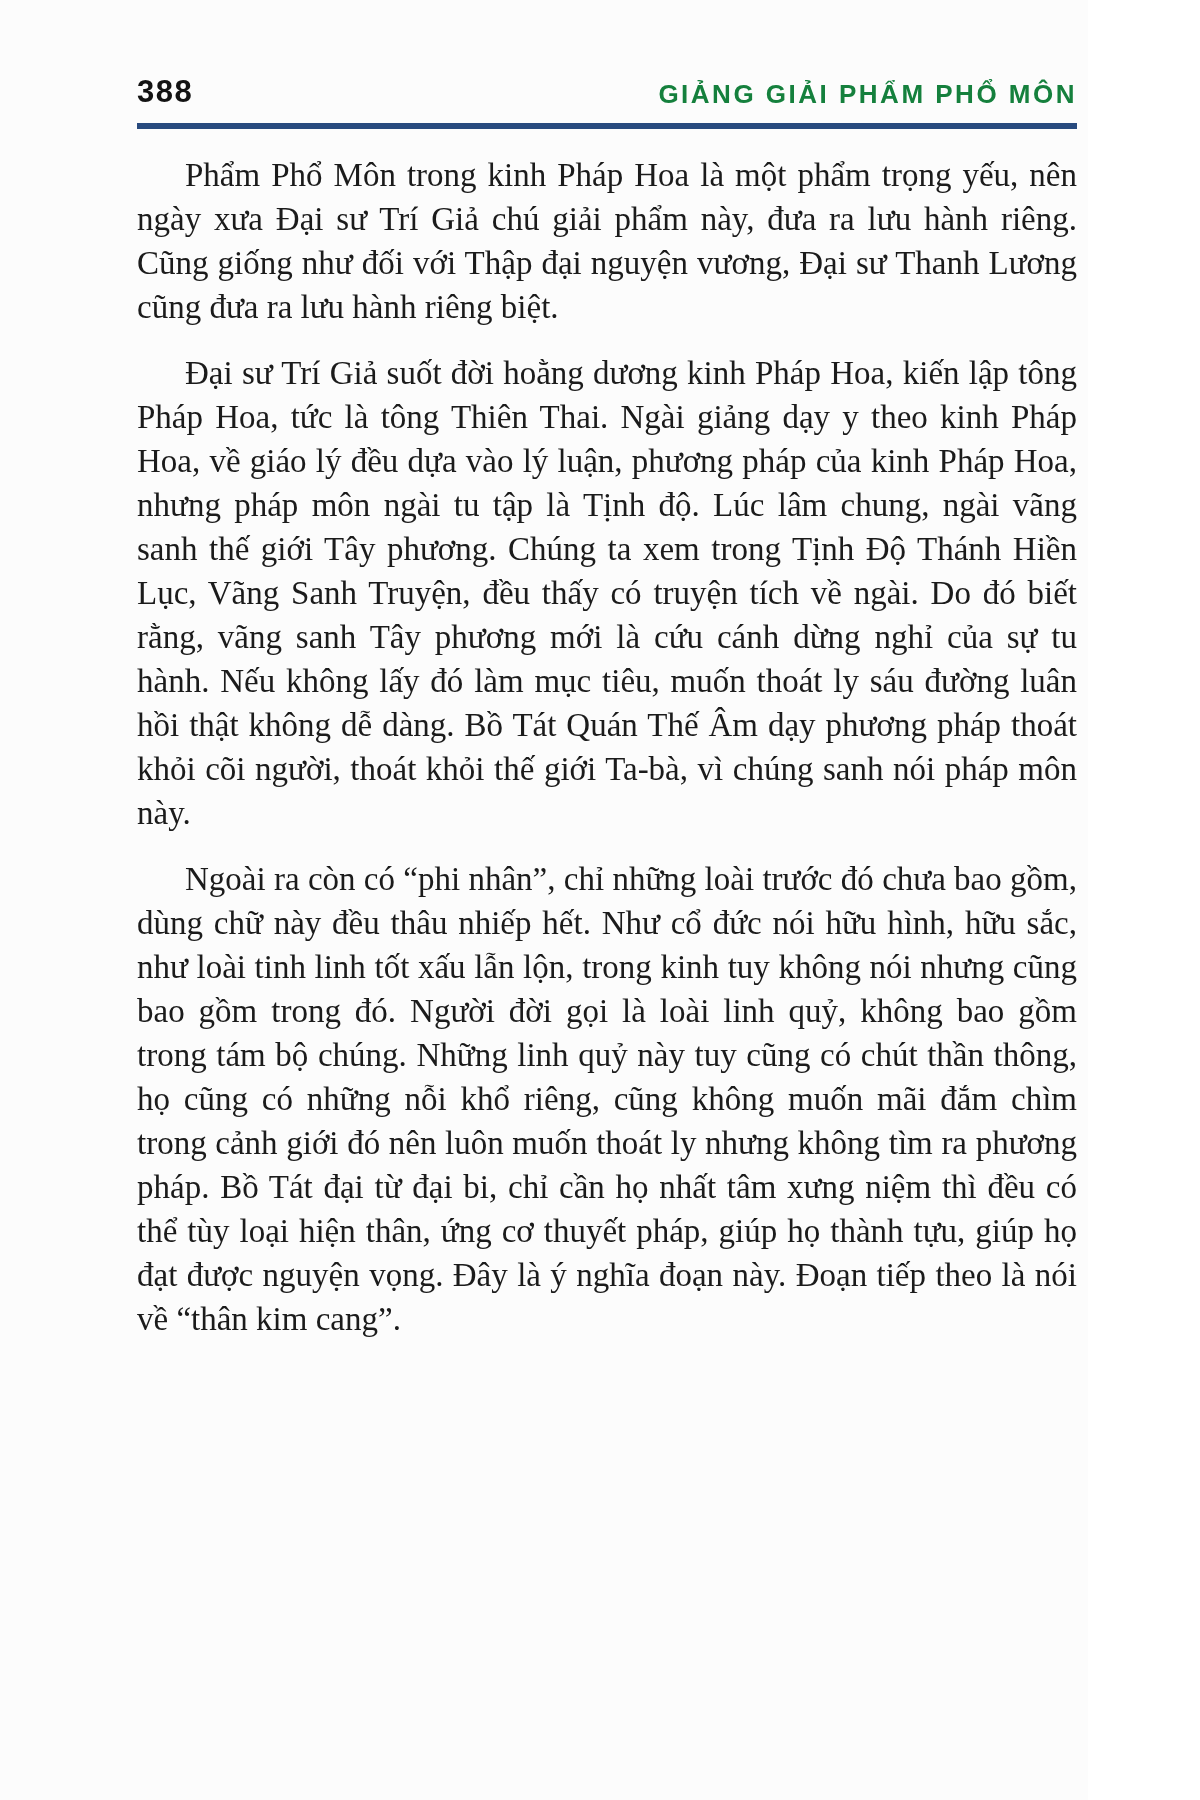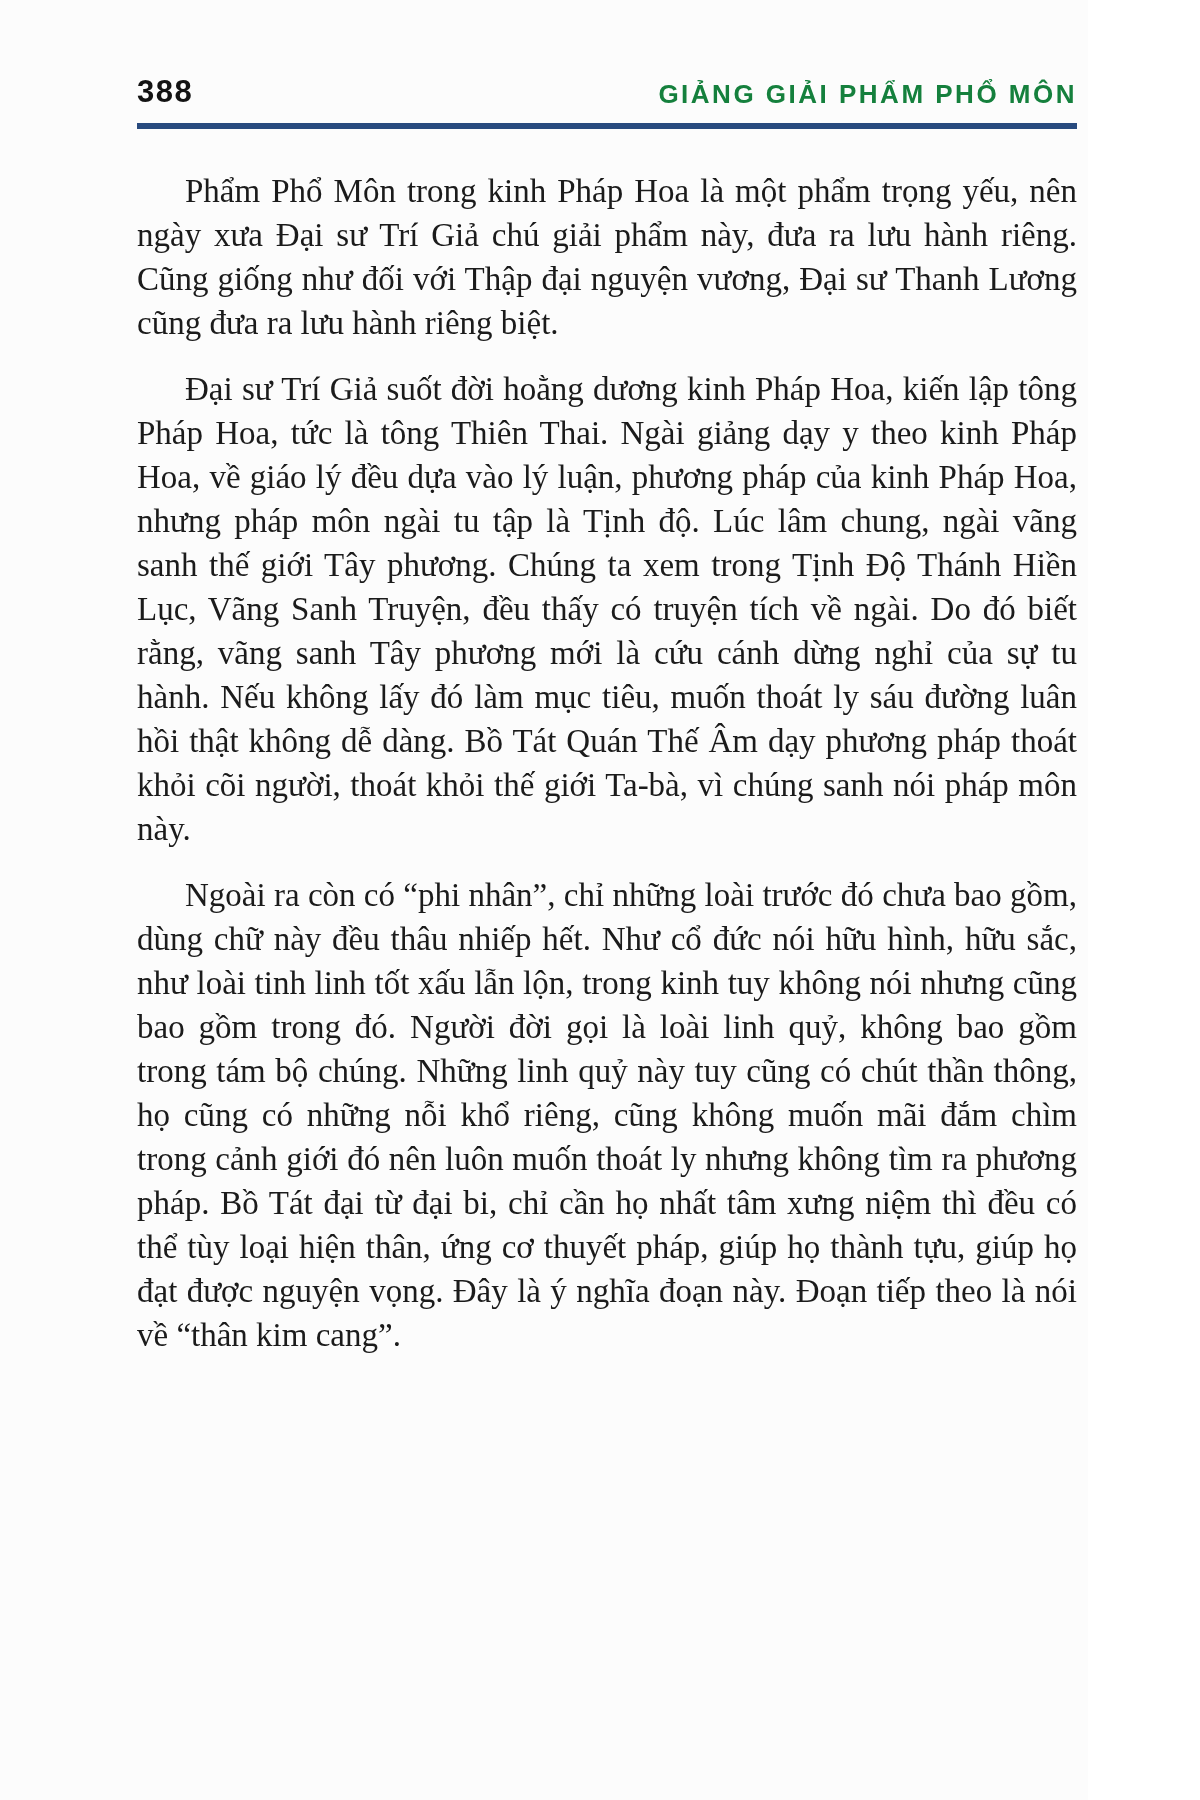--- a/index.html
+++ b/index.html
@@ -36,21 +36,21 @@
     color: #15803d;
     letter-spacing: 2.5px;
     white-space: nowrap;
   }
   .header-rule {
     height: 6px;
     background: #284a7e;
     margin-top: 13px;
   }
   .body-text {
-    margin-top: 40px;
+    margin-top: 24px;
     font-size: 33px;
     line-height: 44px;
     color: #1b1b1b;
     text-align: justify;
   }
   .body-text p {
     margin: 0 0 22px 0;
     text-indent: 48px;
   }
 </style>

